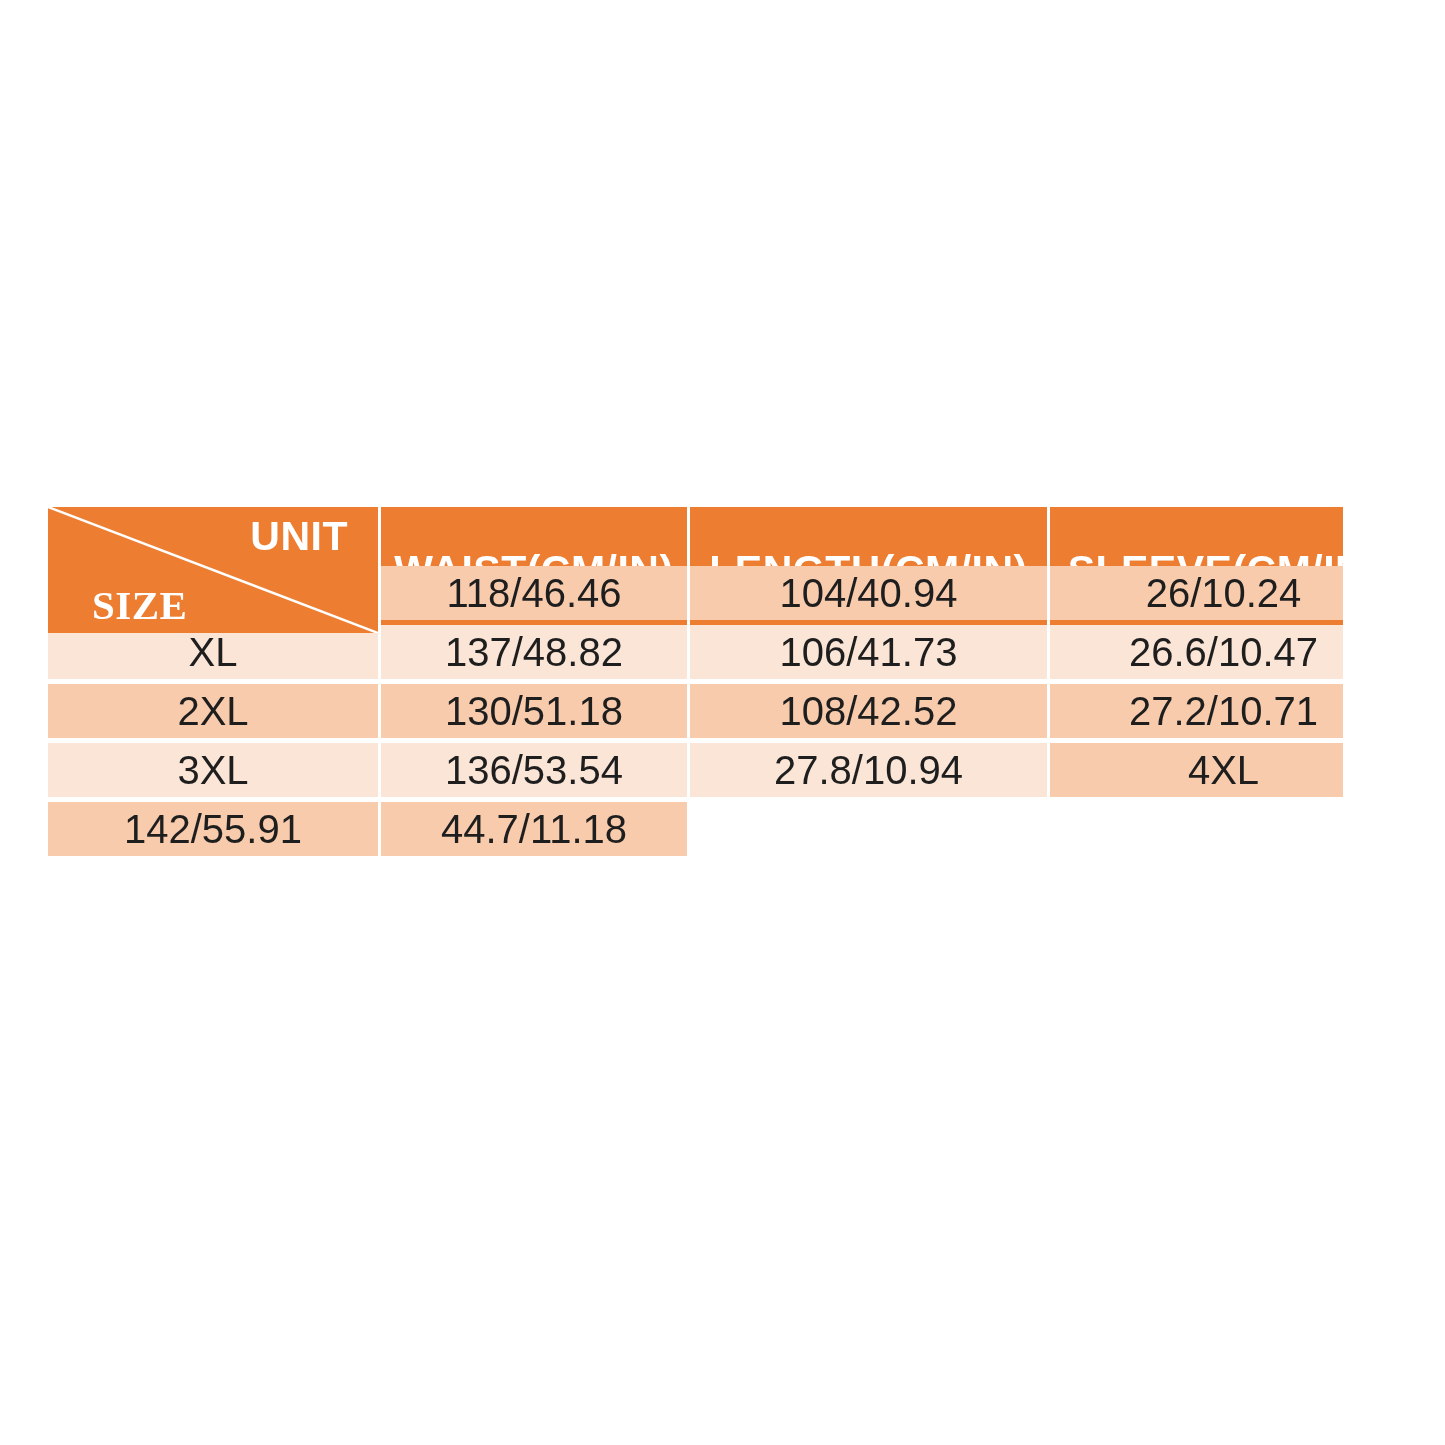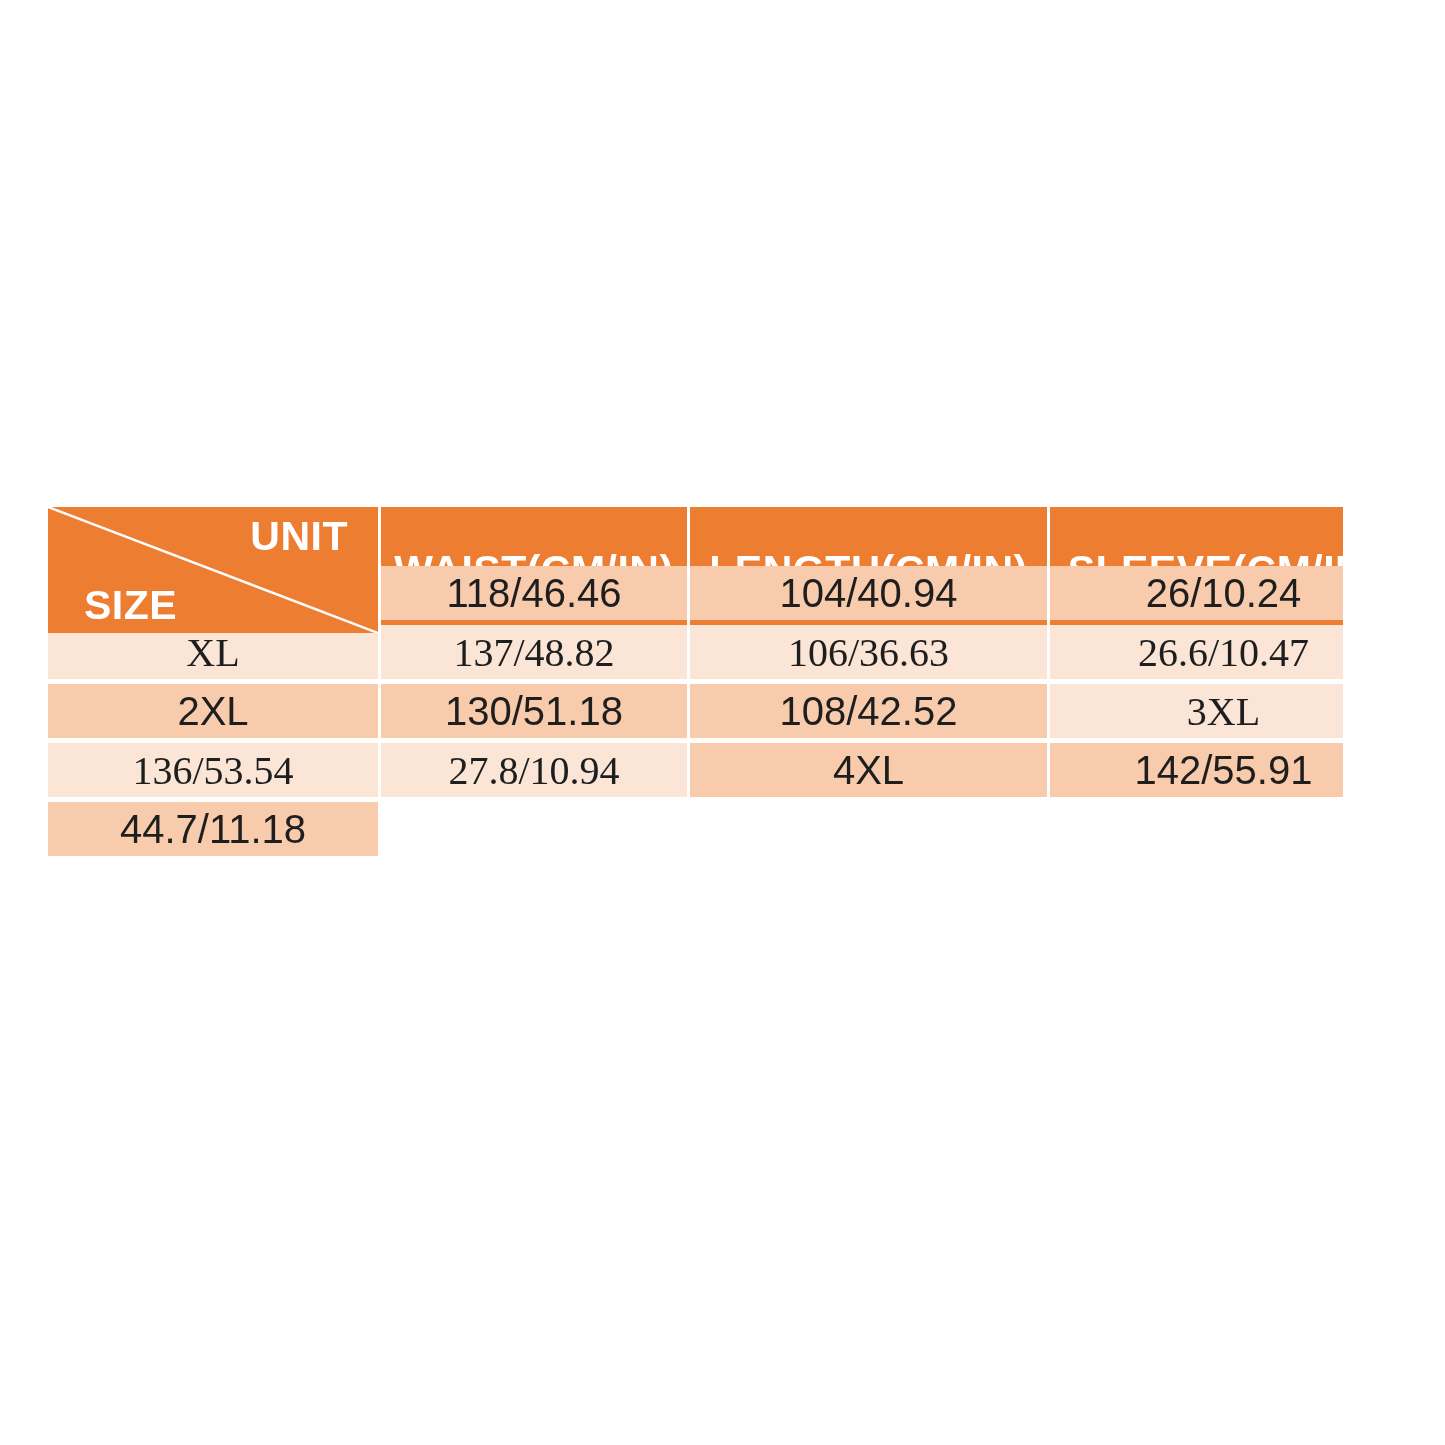--- a/index.html
+++ b/index.html
@@ -52,30 +52,31 @@
   }
   .corner .unit-label {
     position: absolute;
     top: 9px;
     right: 30px;
     line-height: 1;
   }
   .corner .size-label {
     position: absolute;
     bottom: 7px;
-    left: 36px;
+    left: 44px;
     line-height: 1;
+    font-family: Liberation Serif, serif;
   }
   .cell.body {
     font-size: 40px;
     font-weight: 400;
     color: var(--body-text, #1e1e1e);
   }
   .band-dark  { background: var(--band-dark, #F8CBAD); }
-  .band-light { background: var(--band-light, #FBE5D6); font-family: Liberation Serif, serif; }
+  .band-light { background: var(--band-light, #FBE5D6); }
 </style>
 </head>
 <body>
 
 <div class="canvas">
   <div class="size-table" id="size-table">
 
     <div class="cell header corner">
       <svg viewBox="0 0 100 100" preserveAspectRatio="none" aria-hidden="true">
         <line x1="0" y1="0" x2="100" y2="100" stroke="#ffffff" stroke-width="2.5" vector-effect="non-scaling-stroke"></line>
@@ -87,25 +88,26 @@
     <div class="cell header">WAIST(CM/IN)</div>
     <div class="cell header">LENGTH(CM/IN)</div>
     <div class="cell header">SLEEVE(CM/IN)</div>
 
   <div class="cell body band-dark">L</div>
       <div class="cell body band-dark">118/46.46</div>
       <div class="cell body band-dark">104/40.94</div>
       <div class="cell body band-dark">26/10.24</div>
       <div class="cell body band-light">XL</div>
       <div class="cell body band-light">137/48.82</div>
-      <div class="cell body band-light">106/36.63</div>
+      <div class="cell body band-light">106/41.73</div>
       <div class="cell body band-light">26.6/10.47</div>
       <div class="cell body band-dark">2XL</div>
       <div class="cell body band-dark">130/51.18</div>
       <div class="cell body band-dark">108/42.52</div>
+      <div class="cell body band-dark">27.2/10.71</div>
       <div class="cell body band-light">3XL</div>
       <div class="cell body band-light">136/53.54</div>
       <div class="cell body band-light">27.8/10.94</div>
       <div class="cell body band-dark">4XL</div>
       <div class="cell body band-dark">142/55.91</div>
       <div class="cell body band-dark">44.7/11.18</div>
     </div>
 </div>
 
 </body></html>

